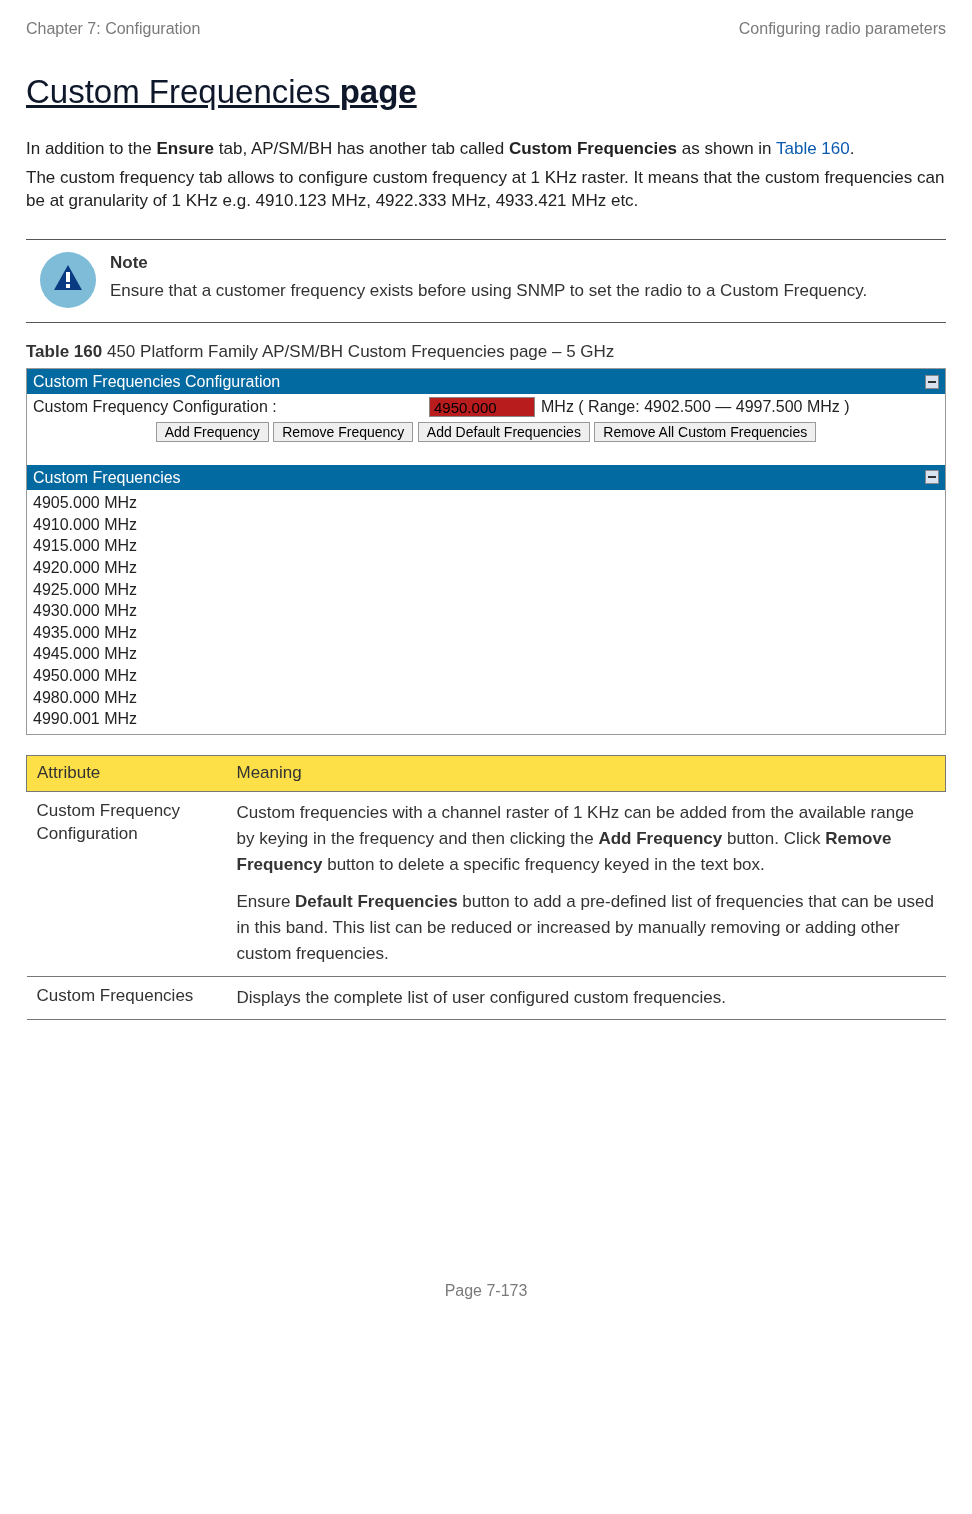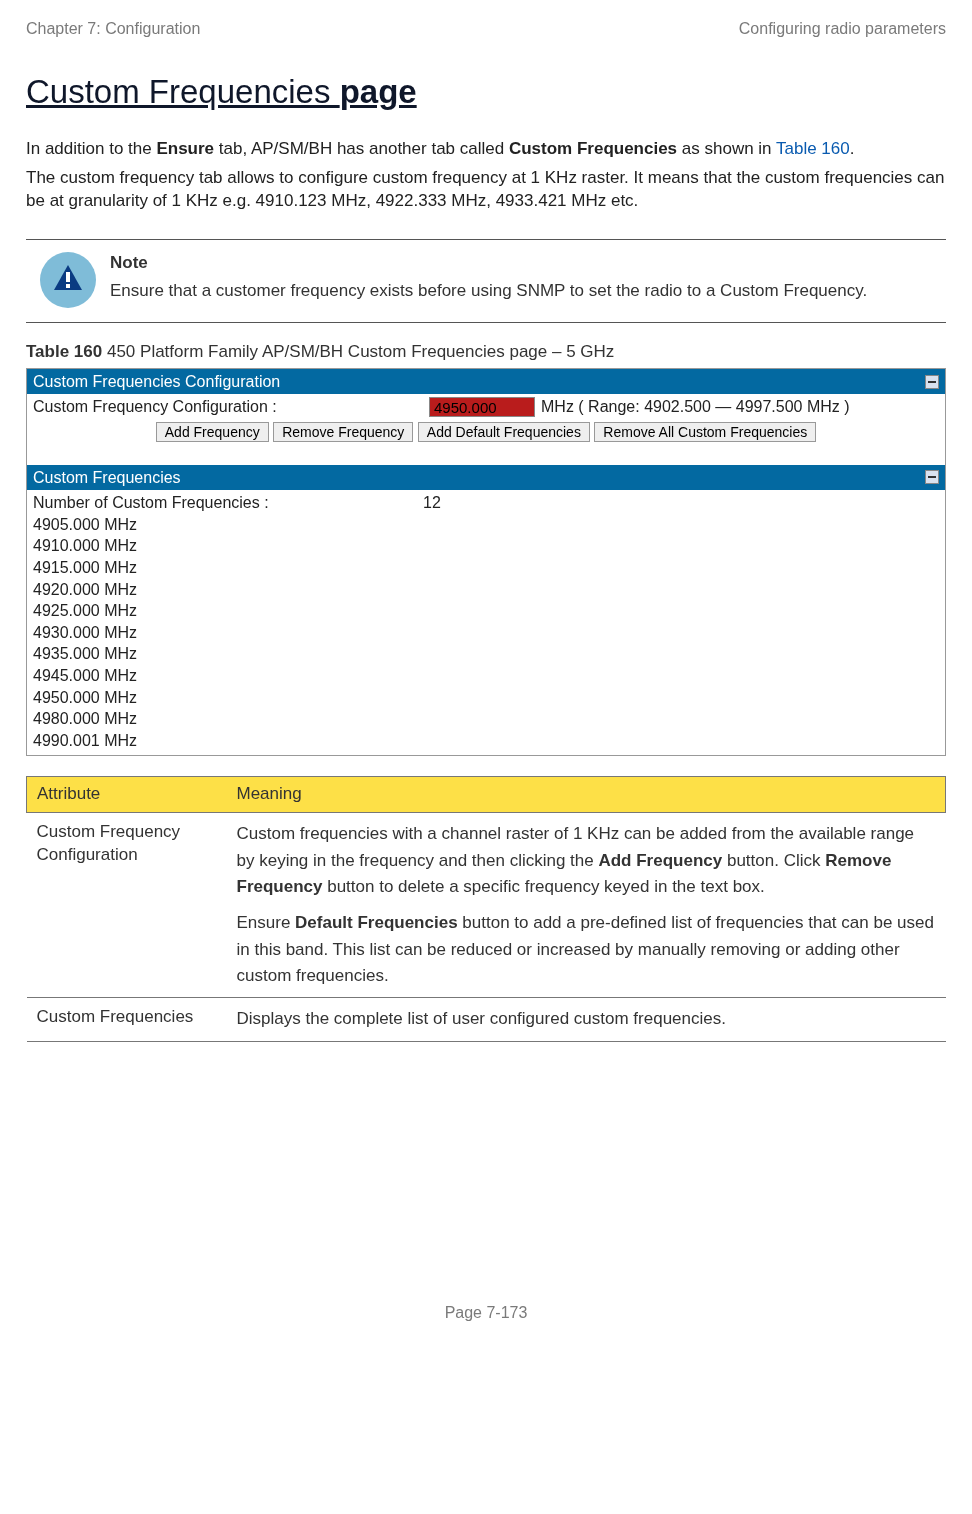--- a/index.html
+++ b/index.html
@@ -103,24 +103,20 @@
       <button class="ui-btn">Remove All Custom Frequencies</button>
     </div>
   </div>
   <div class="panel-gap"></div>
 
   <div class="panel-hdr">
     <span>Custom Frequencies</span>
     <span class="minus"></span>
   </div>
   <div class="panel-body freq-list">
-    <div class="count-row">
-      <span class="count-label">Number of Custom Frequencies :</span>
-      <span>12</span>
-    </div>
     <div>4905.000 MHz</div>
     <div>4910.000 MHz</div>
     <div>4915.000 MHz</div>
     <div>4920.000 MHz</div>
     <div>4925.000 MHz</div>
     <div>4930.000 MHz</div>
     <div>4935.000 MHz</div>
     <div>4945.000 MHz</div>
     <div>4950.000 MHz</div>
     <div>4980.000 MHz</div>

